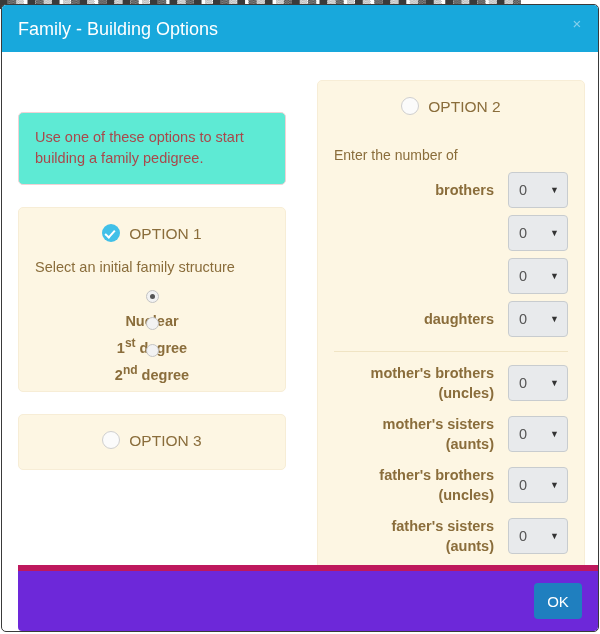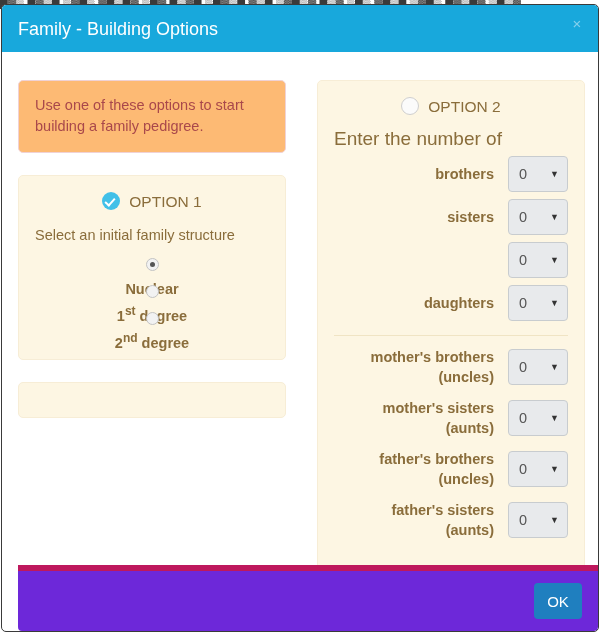--- a/index.html
+++ b/index.html
@@ -91,28 +91,29 @@
     width: 268px;
   }
   .col-right {
     position: absolute;
     left: 315px;
     top: 28px;
     width: 268px;
   }
 
   .alert-panel {
-    background: #fdba74;
+    background: #5eead4;
     border: 1px solid #f0d2d5;
     border-radius: 5px;
     padding: 14px 16px 15px 16px;
     color: #a9484b;
     font-size: 14.5px;
     line-height: 21px;
     box-sizing: border-box;
+    margin-top: 32px;
   }
 
   .opt-panel {
     background: #fdf6e3;
     border: 1px solid #f7edd6;
     border-radius: 5px;
     box-sizing: border-box;
     color: #8a6d3b;
   }
   .opt-panel-1 { margin-top: 22px; padding: 16px 16px 20px 16px; }
@@ -199,22 +200,22 @@
     color: #8a6d3b;
   }
   .radio-label sup {
     font-size: 12px;
     vertical-align: super;
     line-height: 0;
   }
 
   
   .enter-label {
-    margin-top: 12px;
-    font-size: 19px;
+    margin-top: 28px;
+    font-size: 14px;
     line-height: 20px;
     color: #8a6d3b;
   }
 
   .num-row {
     display: flex;
     align-items: center;
     justify-content: flex-end;
     gap: 14px;
     margin-top: 7px;
@@ -341,20 +342,24 @@
             <span class="radio-label"><span>1</span><sup>st</sup><span> degree</span></span>
           </div>
           <div class="radio-row">
             <span class="radio-dot"></span>
             <span class="radio-label"><span>2</span><sup>nd</sup><span> degree</span></span>
           </div>
         </div>
       </div>
 
       <div class="opt-panel opt-panel-3">
+        <div class="opt-head">
+          <span class="badge-empty"></span>
+          <span class="opt-head-label">OPTION 3</span>
+        </div>
       </div>
 
     </div>
 
     <div class="col-right">
       <div class="opt-panel opt-panel-2">
         <div class="opt-head">
           <span class="badge-empty"></span>
           <span class="opt-head-label">OPTION 2</span>
         </div>
@@ -362,21 +367,20 @@
 
         <div class="num-row">
           <span class="num-label">brothers</span>
           <div class="select-box">
             <span class="select-value">0</span>
             <span class="select-caret">▼</span>
           </div>
         </div>
 
         <div class="num-row">
-          <span class="num-label">sisters</span>
           <div class="select-box">
             <span class="select-value">0</span>
             <span class="select-caret">▼</span>
           </div>
         </div>
 
         <div class="num-row">
           <div class="select-box">
             <span class="select-value">0</span>
             <span class="select-caret">▼</span>

